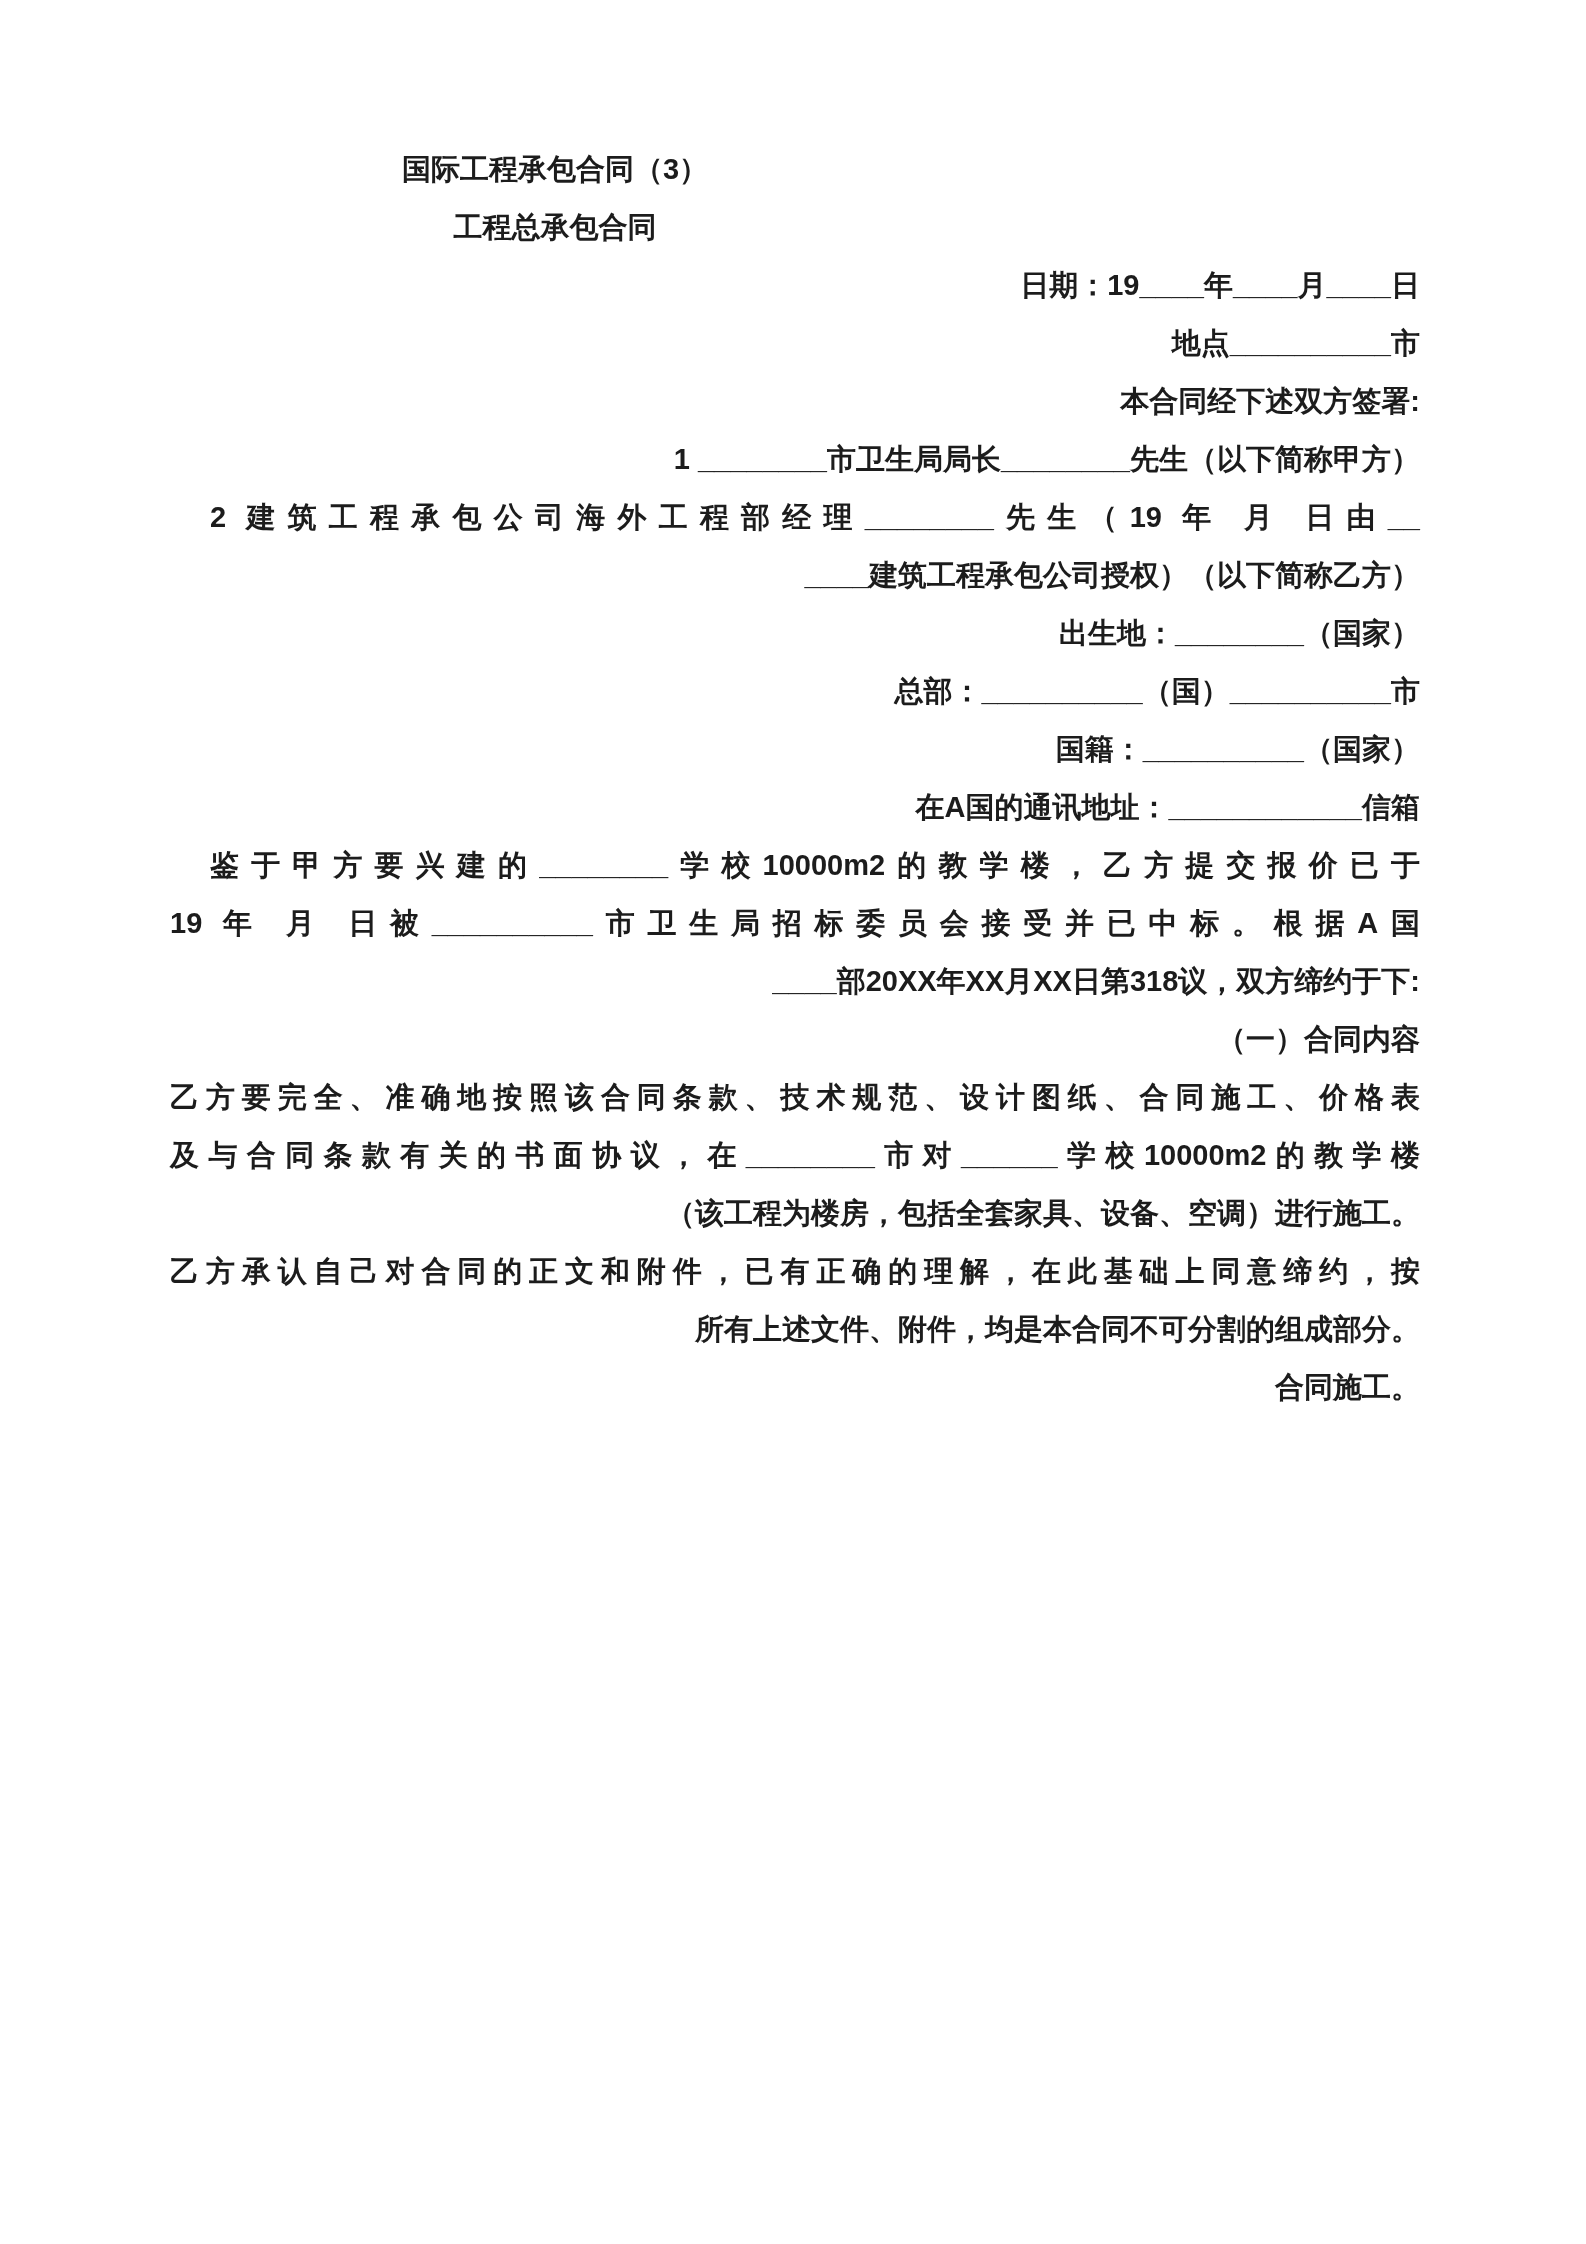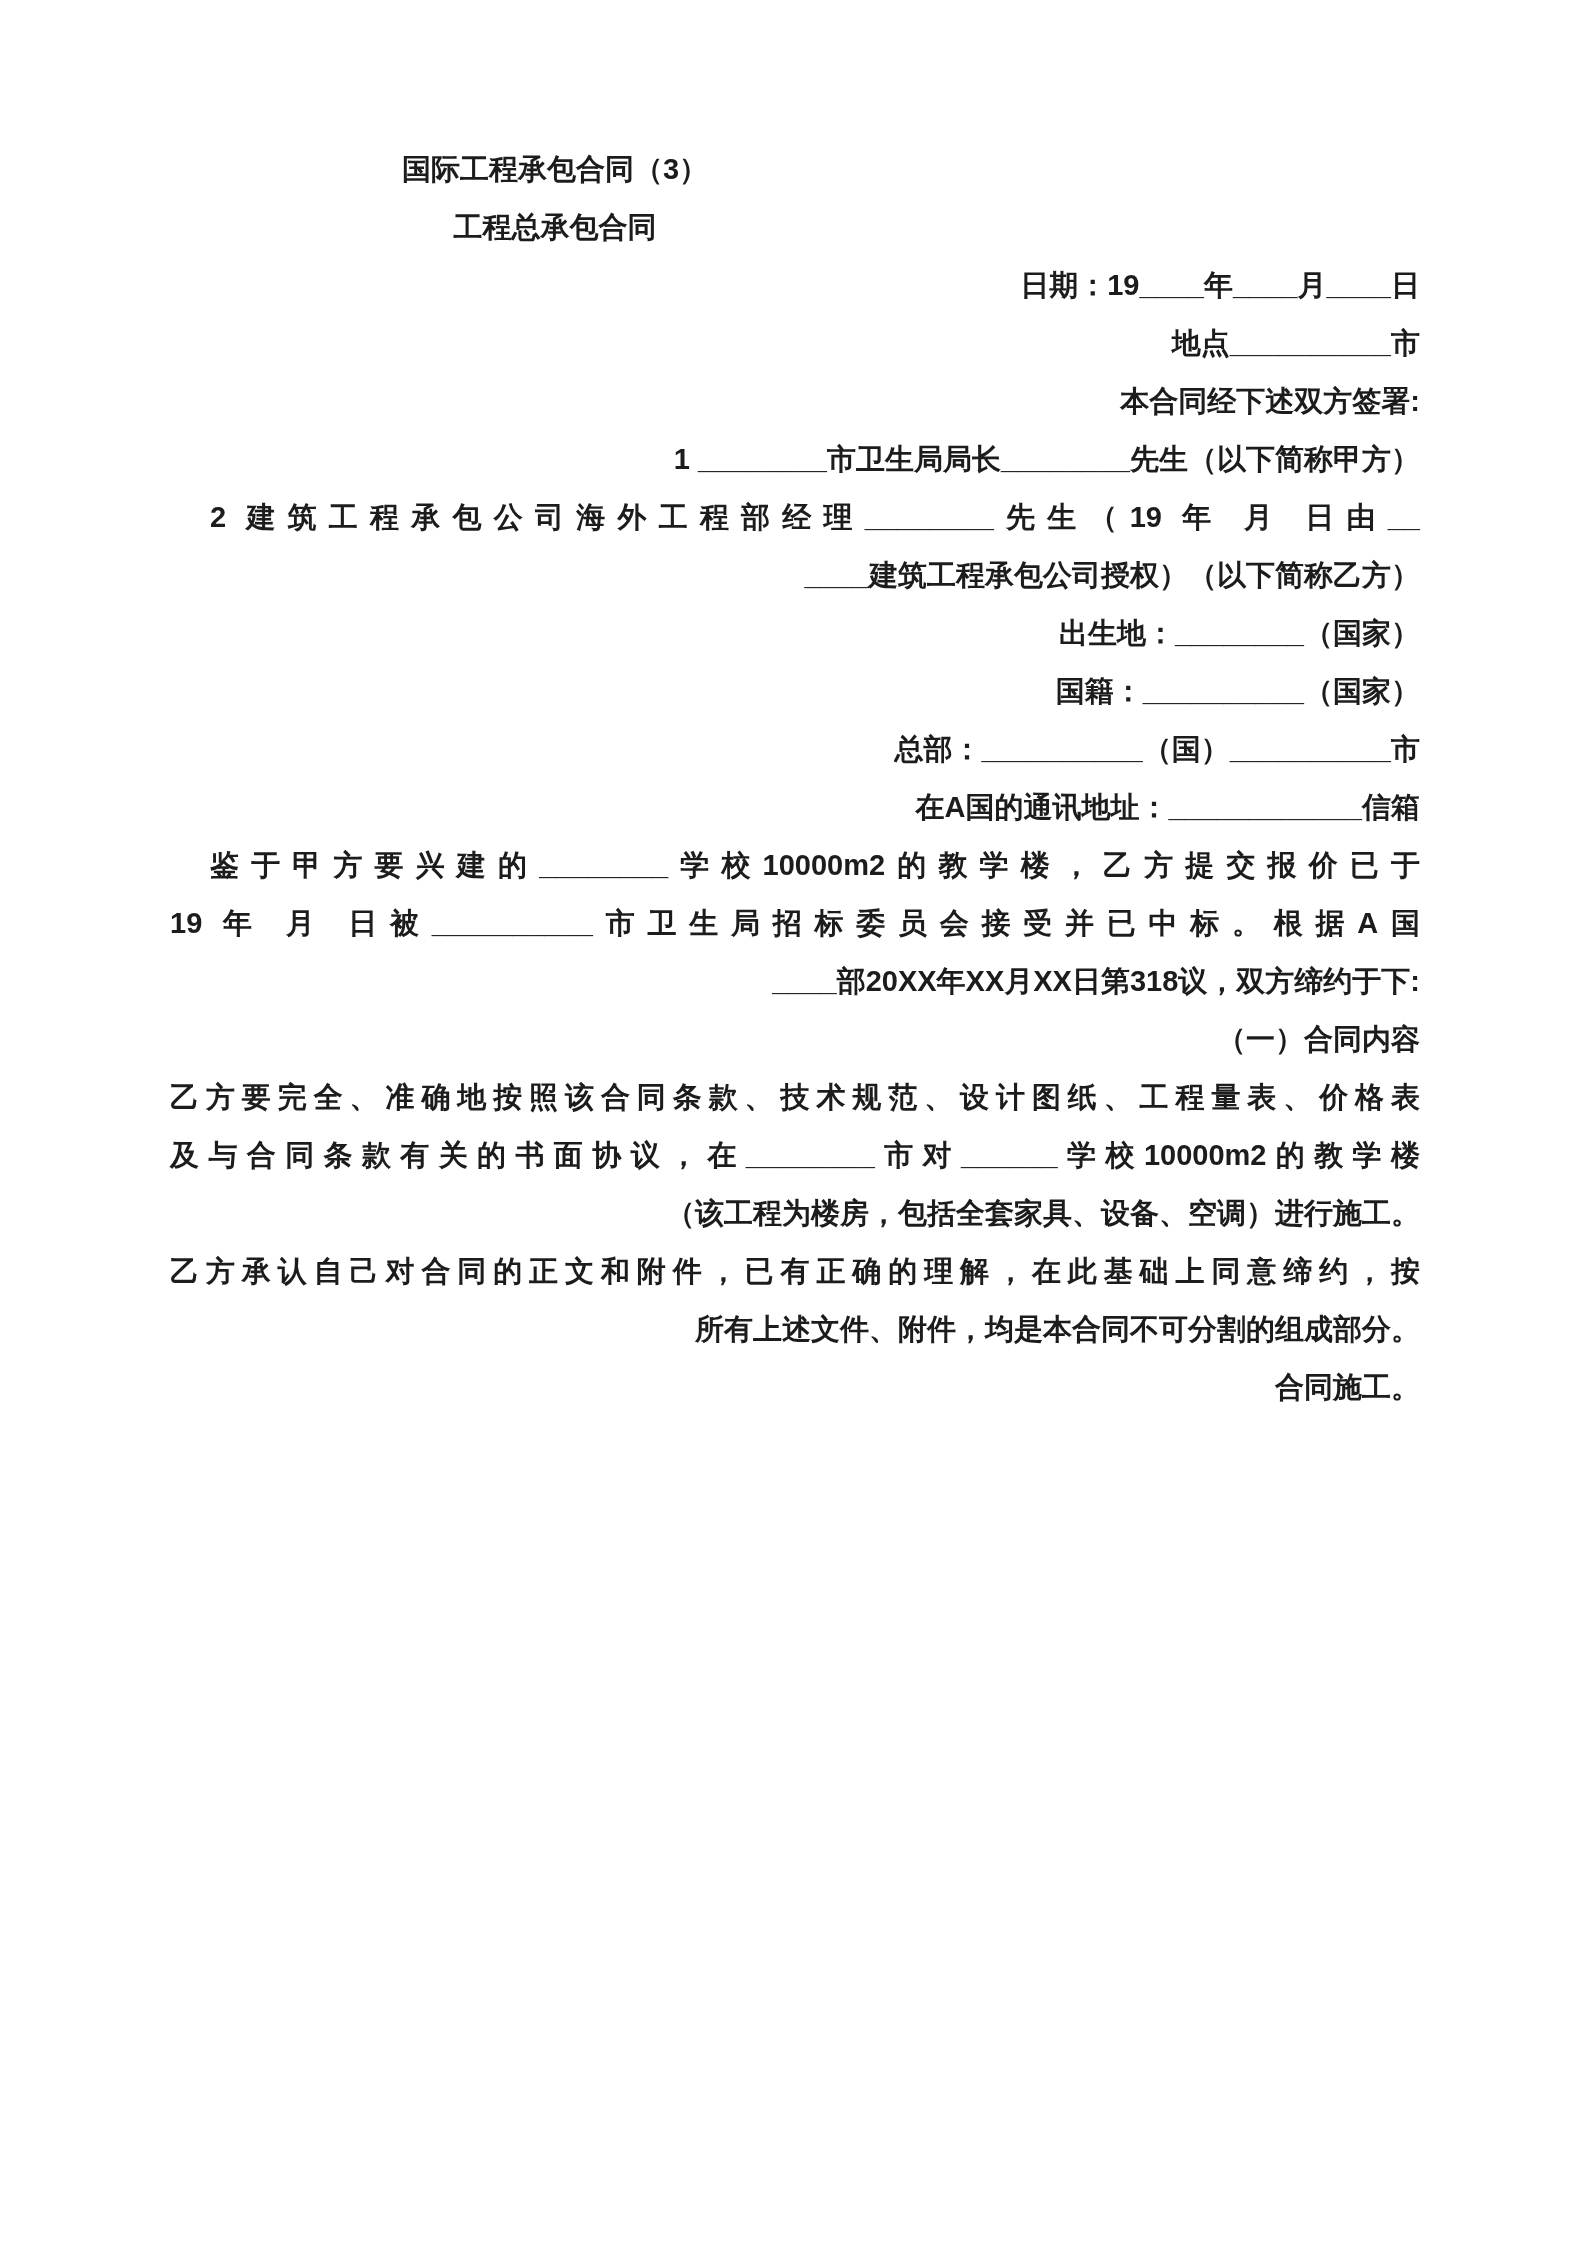--- a/index.html
+++ b/index.html
@@ -49,27 +49,27 @@
     <h2 class="doc-line">工程总承包合同</h2>
   </div>
 
   <div class="doc-line">日期：19____年____月____日</div>
   <div class="doc-line indent">地点__________市</div>
   <div class="doc-line indent">本合同经下述双方签署:</div>
   <div class="doc-line indent">1 ________市卫生局局长________先生（以下简称甲方）</div>
   <div class="doc-line indent justify">2 建筑工程承包公司海外工程部经理________先生（19 年 月 日由__</div>
   <div class="doc-line">____建筑工程承包公司授权）（以下简称乙方）</div>
   <div class="doc-line indent">出生地：________（国家）</div>
+  <div class="doc-line indent">总部：__________（国）__________市</div>
   <div class="doc-line indent">国籍：__________（国家）</div>
-  <div class="doc-line indent">总部：__________（国）__________市</div>
   <div class="doc-line indent">在A国的通讯地址：____________信箱</div>
   <div class="doc-line indent justify">鉴于甲方要兴建的________学校10000m2的教学楼，乙方提交报价已于</div>
   <div class="doc-line justify">19 年 月 日被__________市卫生局招标委员会接受并已中标。根据A国</div>
   <div class="doc-line">____部20XX年XX月XX日第318议，双方缔约于下:</div>
   <div class="doc-line indent">（一）合同内容</div>
-  <div class="doc-line justify">乙方要完全、准确地按照该合同条款、技术规范、设计图纸、工程量表、价格表</div>
+  <div class="doc-line justify">乙方要完全、准确地按照该合同条款、技术规范、设计图纸、合同施工、价格表</div>
   <div class="doc-line justify">及与合同条款有关的书面协议，在________市对______学校10000m2的教学楼</div>
   <div class="doc-line">（该工程为楼房，包括全套家具、设备、空调）进行施工。</div>
   <div class="doc-line justify">乙方承认自己对合同的正文和附件，已有正确的理解，在此基础上同意缔约，按</div>
   <div class="doc-line indent">所有上述文件、附件，均是本合同不可分割的组成部分。</div>
   <div class="doc-line">合同施工。</div>
 
 </div>
 
 </body></html>

